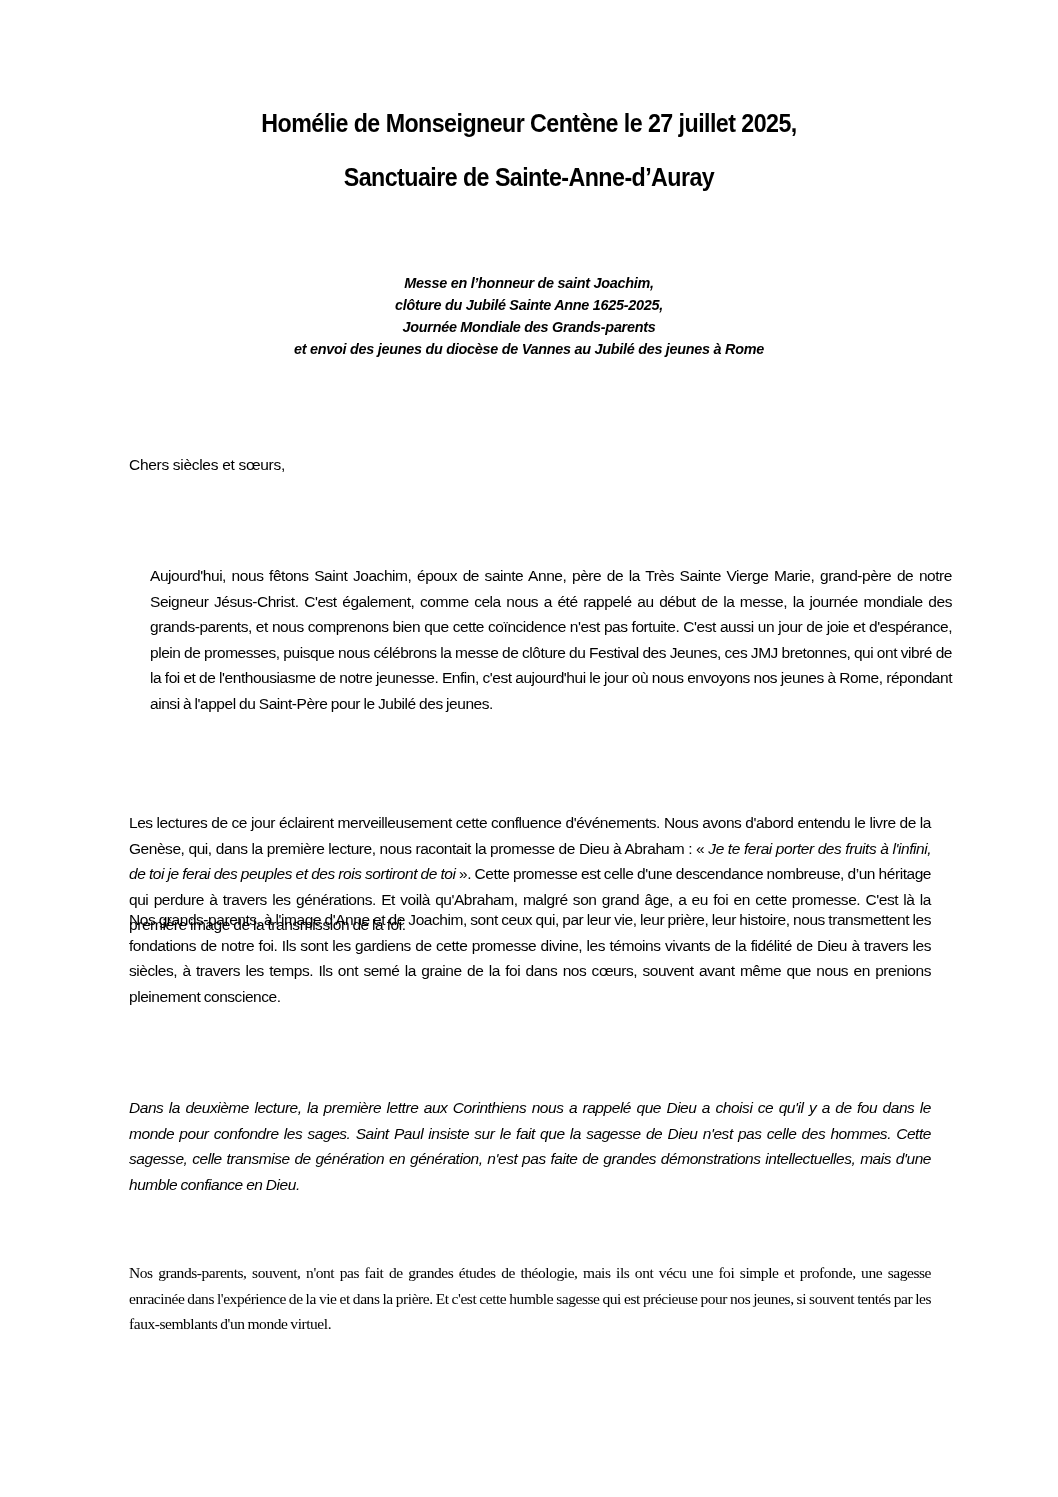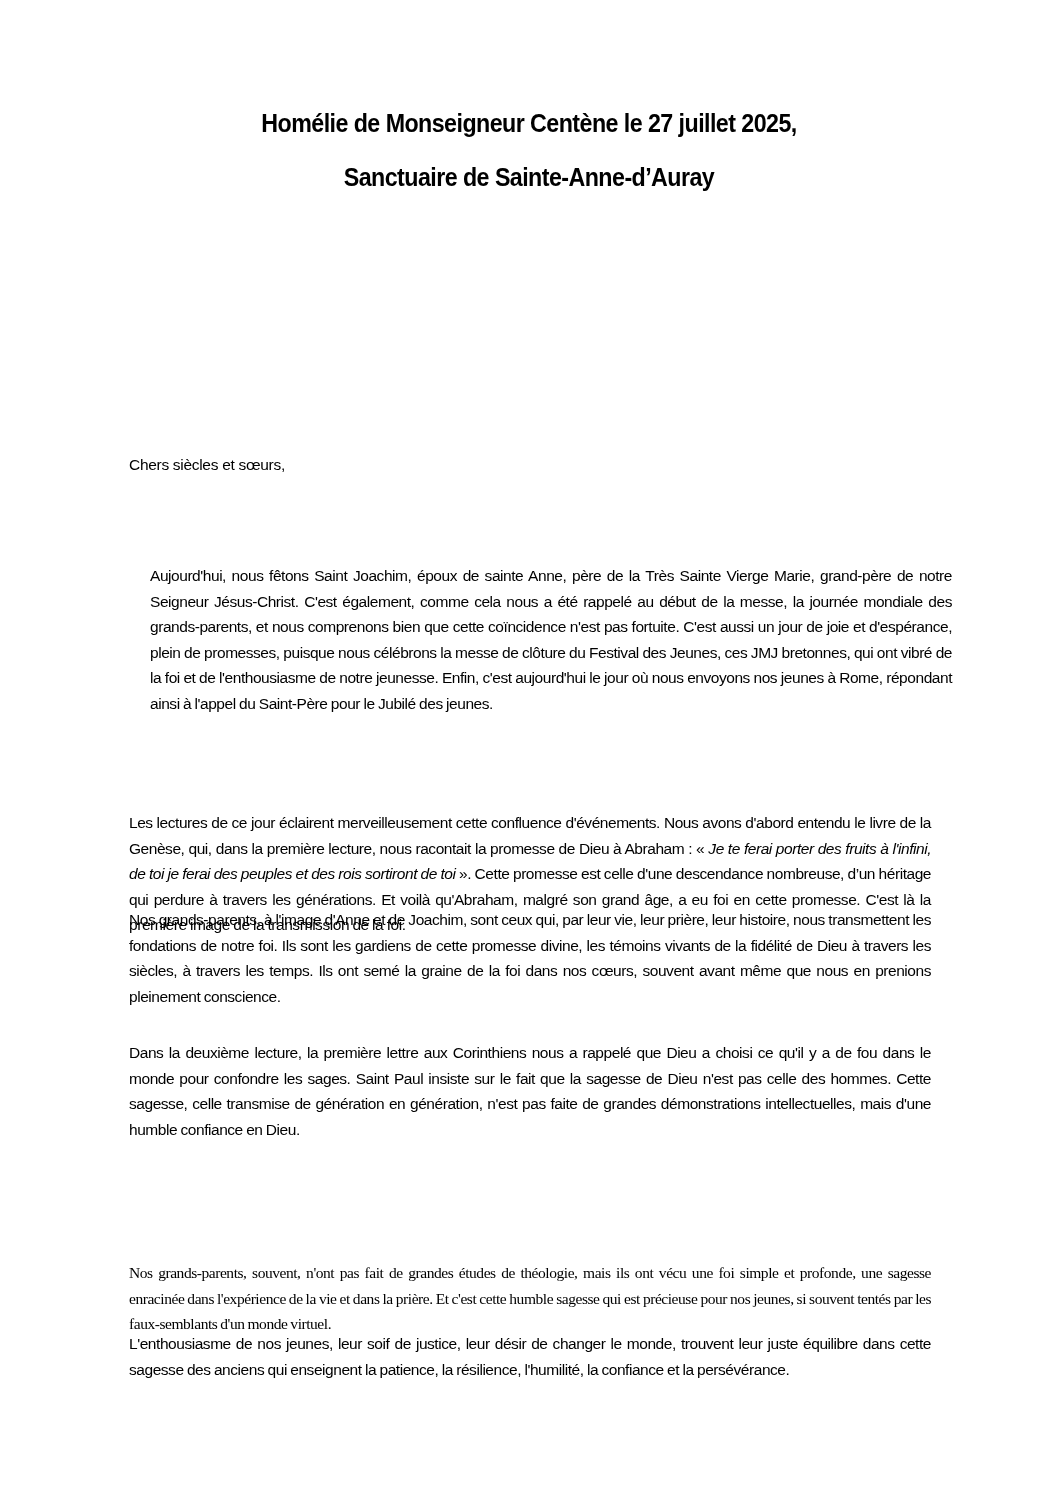--- a/index.html
+++ b/index.html
@@ -15,33 +15,38 @@
                 font-style: italic; font-weight: bold; font-size: 15.5px; line-height: 22px;
                 letter-spacing: -0.3px; }
     .subtitle div { transform: scaleX(0.93); transform-origin: center; }
     .greeting { position: absolute; left: 129px; top: 456px; font-size: 15.5px; letter-spacing: -0.3px; }
     .para { position: absolute; left: 129px; width: 802px; font-size: 15.5px; line-height: 25.5px;
             text-align: justify; letter-spacing: -0.45px; word-spacing: -0.5px; }
     .para .it { font-style: italic; }
     .p1 { top: 563px; margin-left: 21px; }
     .p2 { top: 810px; }
     .p3 { top: 907px; }
-    .p4 { top: 1040px; }
+    .p4 { top: 1095px; font-style: italic; }
     .p5 { top: 1260px; font-family: Liberation Serif, serif; }
     .p6 { top: 1331px; }
   </style>
 </head>
 <body>
 
 <div class="page">
   <div class="title t1">Homélie de Monseigneur Centène le 27 juillet 2025,</div>
   <div class="title t2">Sanctuaire de Sainte-Anne-d’Auray</div>
 
+  <div class="subtitle">
+    <div>Messe en l’honneur de saint Joachim,</div>
+    <div>clôture du Jubilé Sainte Anne 1625-2025,</div>
+    <div>Journée Mondiale des Grands-parents</div>
+    <div>et envoi des jeunes du diocèse de Vannes au Jubilé des jeunes à Rome</div>
+  </div>
 
   <div class="greeting">Chers siècles et sœurs,</div>
 
   <div class="para p1">Aujourd'hui, nous fêtons Saint Joachim, époux de sainte Anne, père de la Très Sainte Vierge Marie, grand-père de notre Seigneur Jésus-Christ. C'est également, comme cela nous a été rappelé au début de la messe, la journée mondiale des grands-parents, et nous comprenons bien que cette coïncidence n'est pas fortuite. C'est aussi un jour de joie et d'espérance, plein de promesses, puisque nous célébrons la messe de clôture du Festival des Jeunes, ces JMJ bretonnes, qui ont vibré de la foi et de l'enthousiasme de notre jeunesse. Enfin, c'est aujourd'hui le jour où nous envoyons nos jeunes à Rome, répondant ainsi à l'appel du Saint-Père pour le Jubilé des jeunes.</div>
   <div class="para p2"><span>Les lectures de ce jour éclairent merveilleusement cette confluence d'événements. Nous avons d'abord entendu le livre de la Genèse, qui, dans la première lecture, nous racontait la promesse de Dieu à Abraham : « </span><span class="it">Je te ferai porter des fruits à l'infini, de toi je ferai des peuples et des rois sortiront de toi</span><span> ». Cette promesse est celle d'une descendance nombreuse, d’un héritage qui perdure à travers les générations. Et voilà qu'Abraham, malgré son grand âge, a eu foi en cette promesse. C'est là la première image de la transmission de la foi.</span></div>
   <div class="para p3">Nos grands-parents, à l'image d'Anne et de Joachim, sont ceux qui, par leur vie, leur prière, leur histoire, nous transmettent les fondations de notre foi. Ils sont les gardiens de cette promesse divine, les témoins vivants de la fidélité de Dieu à travers les siècles, à travers les temps. Ils ont semé la graine de la foi dans nos cœurs, souvent avant même que nous en prenions pleinement conscience.</div>
   <div class="para p4">Dans la deuxième lecture, la première lettre aux Corinthiens nous a rappelé que Dieu a choisi ce qu'il y a de fou dans le monde pour confondre les sages. Saint Paul insiste sur le fait que la sagesse de Dieu n'est pas celle des hommes. Cette sagesse, celle transmise de génération en génération, n'est pas faite de grandes démonstrations intellectuelles, mais d'une humble confiance en Dieu.</div>
   <div class="para p5">Nos grands-parents, souvent, n'ont pas fait de grandes études de théologie, mais ils ont vécu une foi simple et profonde, une sagesse enracinée dans l'expérience de la vie et dans la prière. Et c'est cette humble sagesse qui est précieuse pour nos jeunes, si souvent tentés par les faux-semblants d'un monde virtuel.</div>
-  <div class="para p6">L'enthousiasme de nos jeunes, leur soif de justice, leur désir de changer le monde, trouvent leur juste équilibre dans cette sagesse des anciens qui enseignent la patience, la résilience, l'humilité, la confiance et la persévérance.</div>
 </div>
 
 </body></html>

